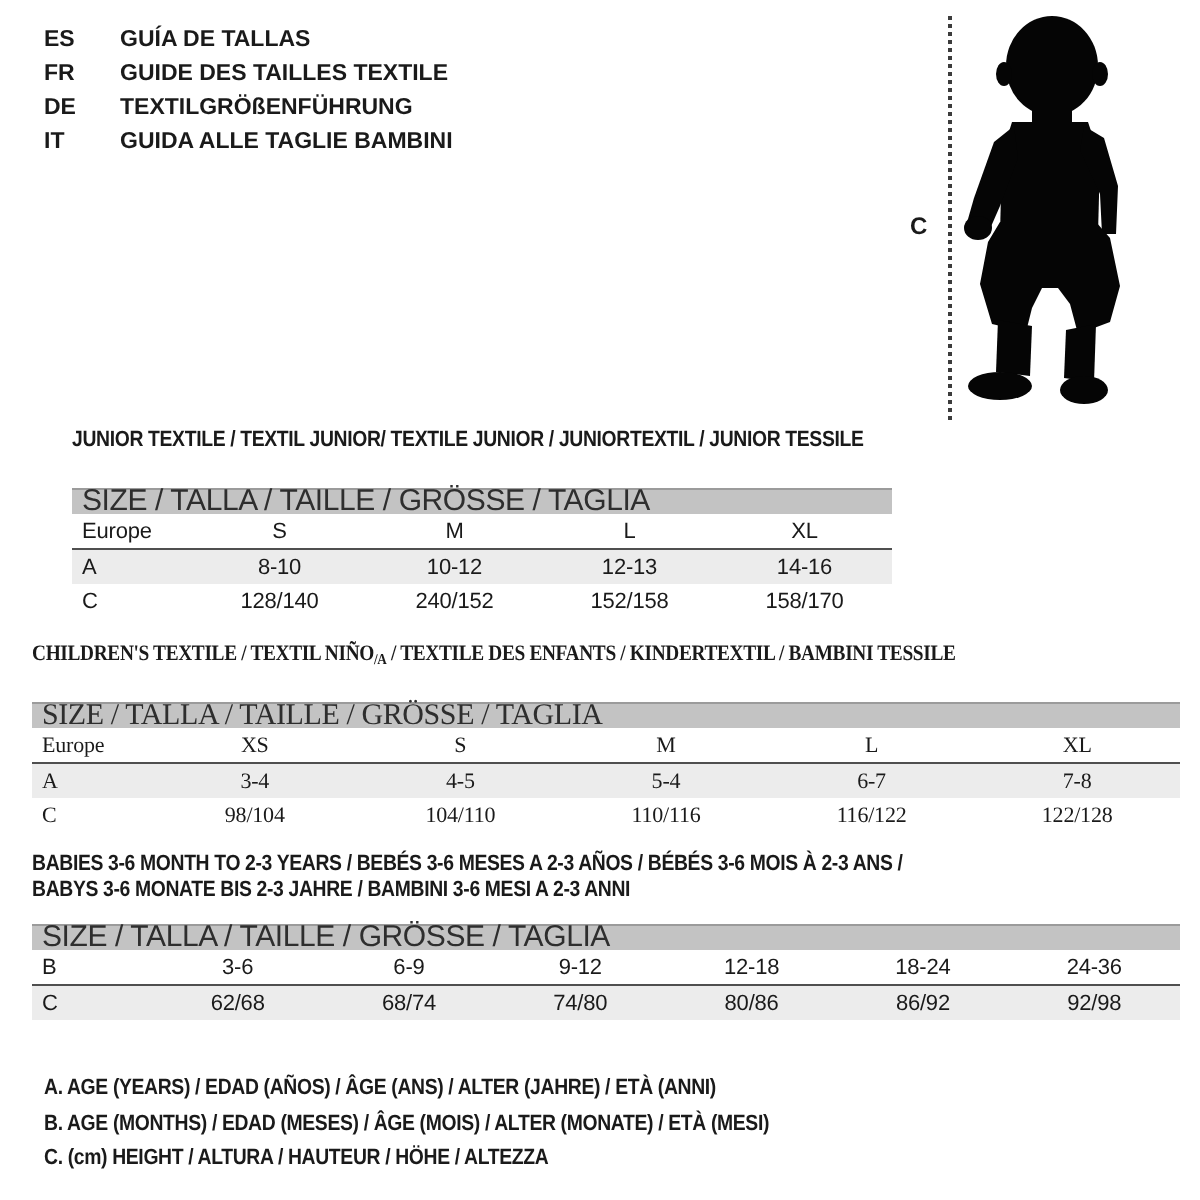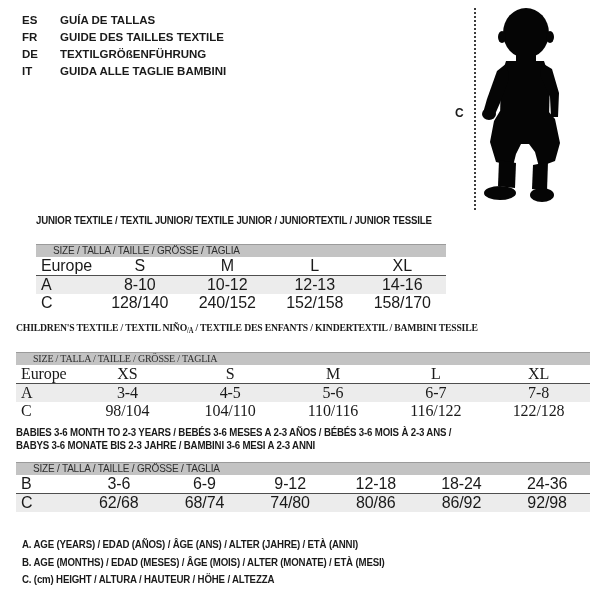--- a/index.html
+++ b/index.html
@@ -31,31 +31,31 @@
   .section { position: absolute; left: 16px; }
   #sec-junior   { top: 214px; width: 410px; margin-left: 20px; }
   #sec-children { top: 321px; width: 574px; font-family: Liberation Serif, serif; }
   #sec-babies   { top: 426px; width: 574px; }
 
   .sec-title { font-size: 11px; font-weight: 700; line-height: 13px; letter-spacing: -0.2px; }
   .subscript { font-size: 7.5px; vertical-align: -2px; }
 
   .size-bar {
     background: #c3c3c3; border-top: 1px solid #9b9b9b;
-    height: 12px; line-height: 12px; font-size: 10px; color: #2e2e2e;
-    padding-left: 17px; letter-spacing: -0.2px;
+    height: 12px; line-height: 12px; font-size: 15px; color: #2e2e2e;
+    padding-left: 5px; letter-spacing: -0.2px;
   }
   #sec-junior .size-bar   { margin-top: 17px; }
   #sec-children .size-bar { margin-top: 15px; }
   #sec-babies .size-bar   { margin-top: 10px; }
 
   table { width: 100%; border-collapse: collapse; table-layout: fixed; }
   col.c0 { width: 60px; }
   td {
-    height: 17px; padding: 0; font-size: 16px; text-align: center;
+    height: 17px; padding: 0; font-size: 11px; text-align: center;
     color: #1a1a1a; letter-spacing: -0.1px;
   }
   td.rowlabel { text-align: left; padding-left: 5px; }
   tr.row-first td { border-bottom: 1px solid #4f4f4f; }
   tr.row-alt td { background: #ececec; }
 
   
   .legend { position: absolute; left: 22px; top: 536px; }
   .legend-line { font-size: 11px; font-weight: 700; line-height: 17.5px; letter-spacing: -0.2px; }
 </style>
@@ -156,21 +156,21 @@
       <td>XS</td>
       <td>S</td>
       <td>M</td>
       <td>L</td>
       <td>XL</td>
     </tr>
     <tr class="row-alt">
       <td class="rowlabel">A</td>
       <td>3-4</td>
       <td>4-5</td>
-      <td>5-6</td>
+      <td>5-4</td>
       <td>6-7</td>
       <td>7-8</td>
     </tr>
     <tr>
       <td class="rowlabel">C</td>
       <td>98/104</td>
       <td>104/110</td>
       <td>110/116</td>
       <td>116/122</td>
       <td>122/128</td>

